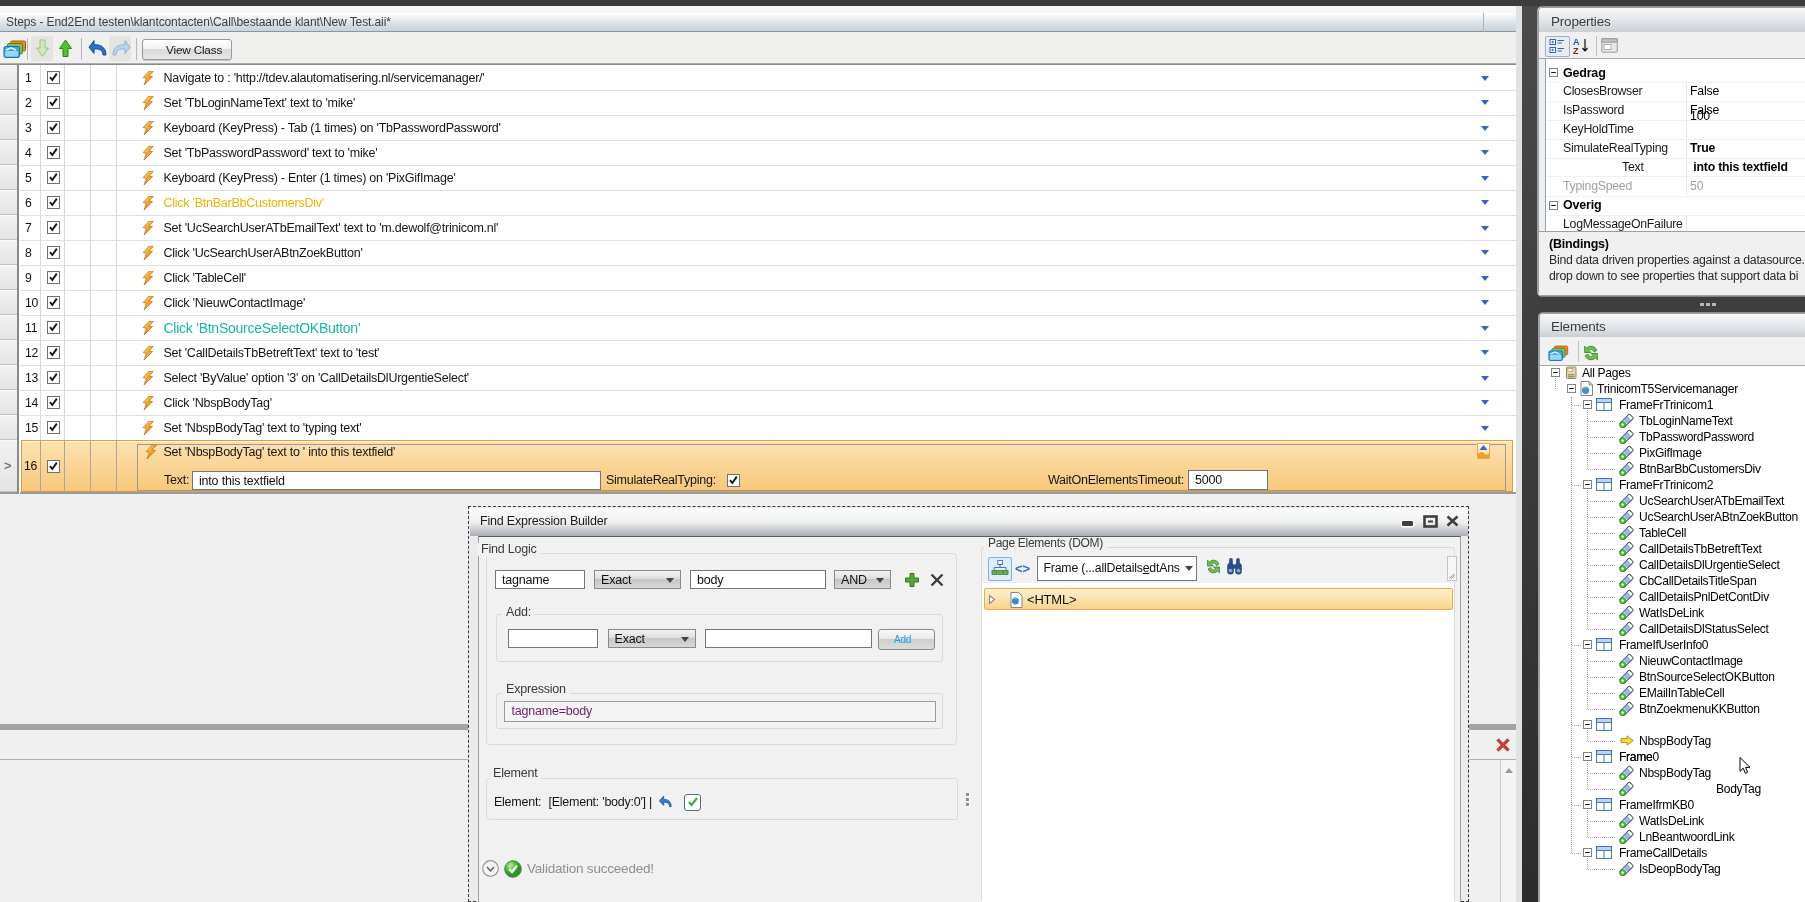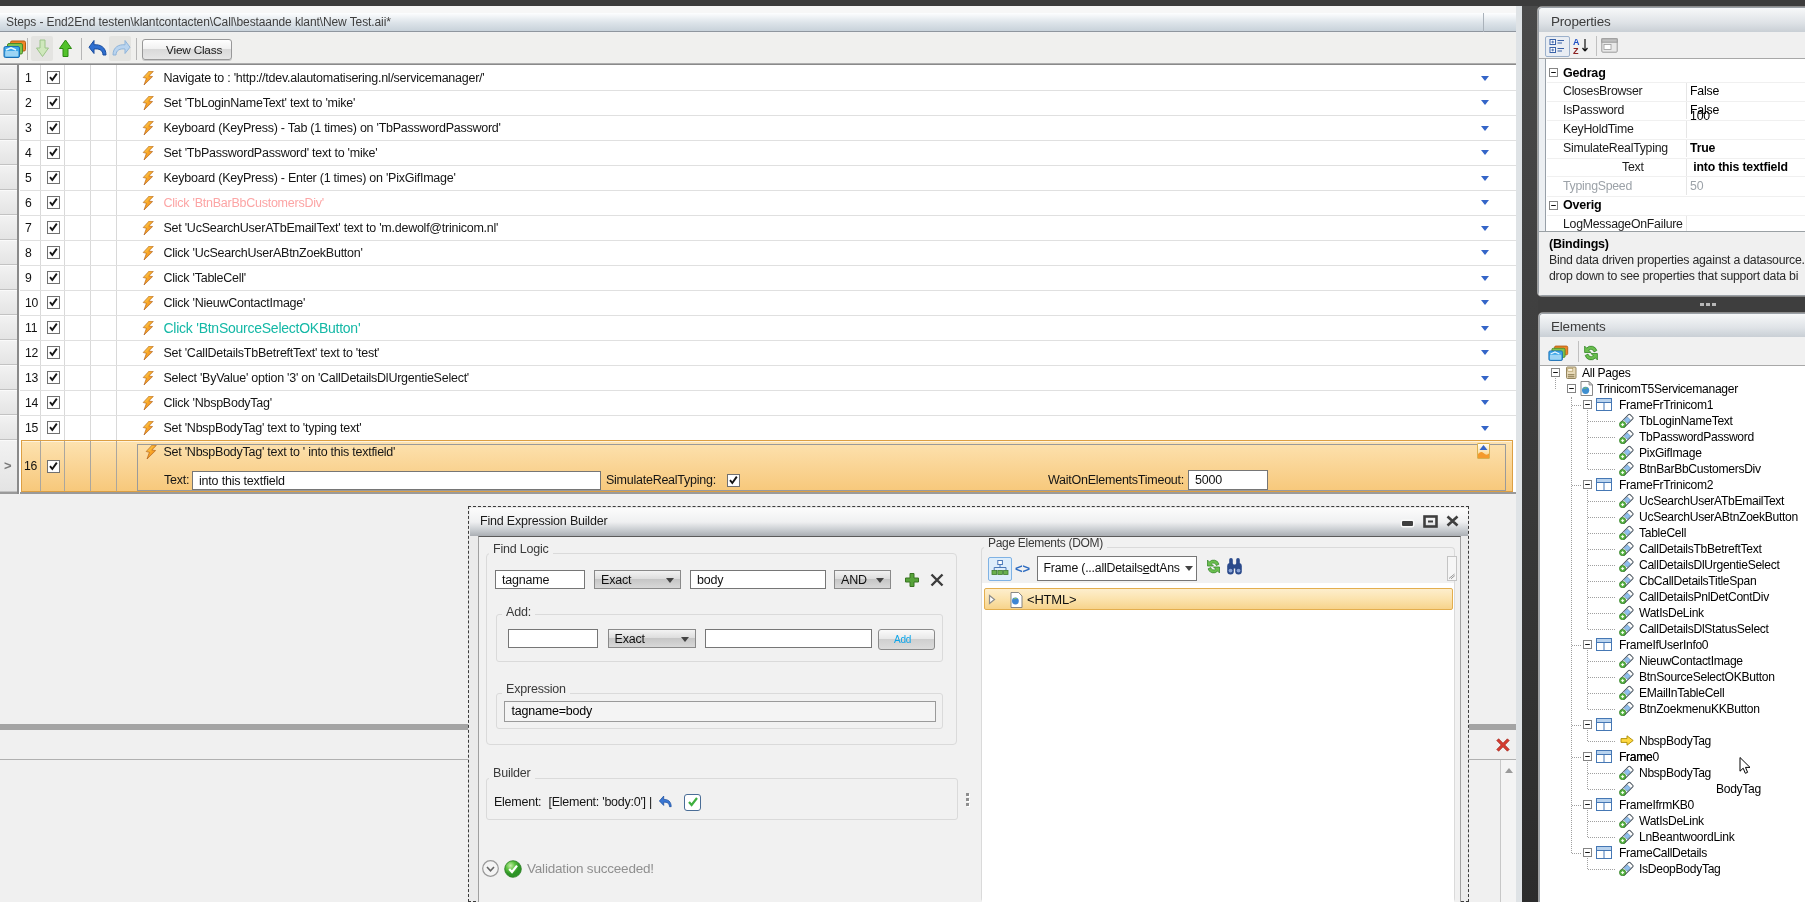--- a/index.html
+++ b/index.html
@@ -201,21 +201,21 @@
 <div class="dd" style="left:1481px;top:176px"></div>
 <div class="ab" style="left:20px;top:190px;width:1496px;height:1px;background:#e0e0e0"></div>
 <div class="ab" style="left:25px;top:195.0px;height:15px;display:flex;align-items:center;white-space:nowrap;font-size:12.2px;letter-spacing:-0.2px;color:#111;font-weight:normal;">6</div>
 <div class="cb" style="left:47px;top:196.0px"></div>
 <svg class="ab" style="left:48px;top:196.5px;" width="11" height="11">
     <use href="#chk"></use>
   </svg>
 <svg class="ab" style="left:142px;top:195.5px;" width="12" height="14">
     <use href="#bolt"></use>
   </svg>
-<div class="ab" style="left:163.5px;top:195.0px;height:15px;display:flex;align-items:center;white-space:nowrap;font-size:12.5px;letter-spacing:-0.25px;color:#fca5a5;font-weight:normal;">Click 'BtnBarBbCustomersDiv'</div>
+<div class="ab" style="left:163.5px;top:195.0px;height:15px;display:flex;align-items:center;white-space:nowrap;font-size:12.5px;letter-spacing:-0.25px;color:#eab308;font-weight:normal;">Click 'BtnBarBbCustomersDiv'</div>
 <div class="dd" style="left:1481px;top:200px"></div>
 <div class="ab" style="left:20px;top:215px;width:1496px;height:1px;background:#e0e0e0"></div>
 <div class="ab" style="left:25px;top:220.0px;height:15px;display:flex;align-items:center;white-space:nowrap;font-size:12.2px;letter-spacing:-0.2px;color:#111;font-weight:normal;">7</div>
 <div class="cb" style="left:47px;top:221.0px"></div>
 <svg class="ab" style="left:48px;top:221.5px;" width="11" height="11">
     <use href="#chk"></use>
   </svg>
 <svg class="ab" style="left:142px;top:220.5px;" width="12" height="14">
     <use href="#bolt"></use>
   </svg>
@@ -353,43 +353,43 @@
 <div class="ab" style="left:1401.5px;top:521px;width:11px;height:5px;background:#3f3f3f;border-radius:1px;box-shadow:0 0 0 1.5px #fafafa"></div>
 <svg class="ab" style="left:1422.5px;top:515px" width="15" height="13">
     <rect x="1.5" y="1.5" width="12" height="10" fill="none" stroke="#3f3f3f" stroke-width="2.6"></rect>
     <rect x="5" y="5.5" width="5" height="2" fill="#3f3f3f"></rect>
   </svg>
 <svg class="ab" style="left:1446px;top:515px" width="13" height="12">
     <path d="M1.5 1.5 L11.5 10.5 M11.5 1.5 L1.5 10.5" stroke="#3f3f3f" stroke-width="2.6"></path>
   </svg>
 <div class="ab" style="left:477.5px;top:535.5px;width:983px;height:366px;background:#f1f1f1;border-top:1px solid #5a5a5a;border-left:1px solid #a0a0a0;border-right:1px solid #a0a0a0"></div>
 <div class="grp" style="left:486px;top:553px;width:471px;height:192px"></div>
-<div class="grplab" style="left:489px;top:543px">Find Logic</div>
+<div class="grplab" style="left:477px;top:543px">Find Logic</div>
 <div class="input" style="left:495px;top:570px;width:90px;height:19px">tagname</div>
 <div class="combo" style="left:594px;top:570px;width:87px;height:19px">Exact</div>
 <div class="input" style="left:690px;top:570px;width:136px;height:19px">body</div>
 <div class="combo" style="left:834px;top:570px;width:57px;height:19px">AND</div>
 <svg class="ab" style="left:904px;top:572px" width="16" height="16">
     <path d="M6 1.5 H10 V6 H14.5 V10 H10 V14.5 H6 V10 H1.5 V6 H6 Z" fill="#57a33a" stroke="#3a7423" stroke-width="1"></path>
   </svg>
 <svg class="ab" style="left:929px;top:572px" width="16" height="16">
     <path d="M2.5 2.5 L13.5 13.5 M13.5 2.5 L2.5 13.5" stroke="#3c3c3c" stroke-width="2.4"></path>
   </svg>
 <div class="grp" style="left:496px;top:613.5px;width:447px;height:48px;border-radius:3px"></div>
 <div class="grplab" style="left:502px;top:605.5px">Add:</div>
 <div class="input" style="left:508px;top:629px;width:89.5px;height:19px"></div>
 <div class="combo" style="left:607.5px;top:629px;width:88px;height:19px">Exact</div>
 <div class="input" style="left:705px;top:629px;width:166.5px;height:19px"></div>
 <div class="ab" style="left:878px;top:628.5px;width:57px;height:21px;border:1px solid #8a8a8a;border-radius:3px;background:linear-gradient(#fafafa,#e9e9e9 45%,#cfcfcf 50%,#dcdcdc)"></div>
 <div class="ab" style="left:894px;top:631.5px;height:15px;display:flex;align-items:center;white-space:nowrap;font-size:10px;letter-spacing:-0.2px;color:#0ea5e9;font-weight:normal;">Add</div>
 <div class="grp" style="left:496px;top:693px;width:447px;height:35.5px;border-radius:3px"></div>
 <div class="grplab" style="left:502px;top:683px">Expression</div>
-<div class="ab" style="left:503.5px;top:700.5px;width:432.5px;height:21px;background:#f4f4f4;border:1px solid #9a9a9a;display:flex;align-items:center;padding-left:7px;font-size:12.5px;letter-spacing:-0.2px;color:#000000">tagname=body</div>
+<div class="ab" style="left:503.5px;top:700.5px;width:432.5px;height:21px;background:#f4f4f4;border:1px solid #9a9a9a;display:flex;align-items:center;padding-left:7px;font-size:12.5px;letter-spacing:-0.2px;color:#701a75">tagname=body</div>
 <div class="grp" style="left:486px;top:778px;width:472px;height:42px;border-radius:3px"></div>
-<div class="grplab" style="left:489px;top:767px">Builder</div>
+<div class="grplab" style="left:489px;top:767px">Element</div>
 <div class="ab" style="left:494px;top:794.0px;height:15px;display:flex;align-items:center;white-space:nowrap;font-size:12.5px;letter-spacing:-0.25px;color:#151515;font-weight:normal;">Element:</div>
 <div class="ab" style="left:548.5px;top:794.0px;height:15px;display:flex;align-items:center;white-space:nowrap;font-size:12.5px;letter-spacing:-0.25px;color:#151515;font-weight:normal;">[Element: 'body:0']  |</div>
 <svg class="ab" style="left:659px;top:794px" width="15" height="15">
     <use href="#undoic" transform="scale(-1,1) translate(-15,0)"></use>
   </svg>
 <div class="ab" style="left:684px;top:793.5px;width:17px;height:17px;background:#fff;border:1.5px solid #4a6d96;border-radius:3px"></div>
 <svg class="ab" style="left:687px;top:796px" width="12" height="12">
     <path d="M2 6 L4.6 9 L10 2" fill="none" stroke="#3faf3f" stroke-width="2.2"></path>
   </svg>
 <div class="ab" style="left:966px;top:793px;width:3px;height:3px;background:#8f8f8f;box-shadow:1px 1px 0 #fff"></div>

